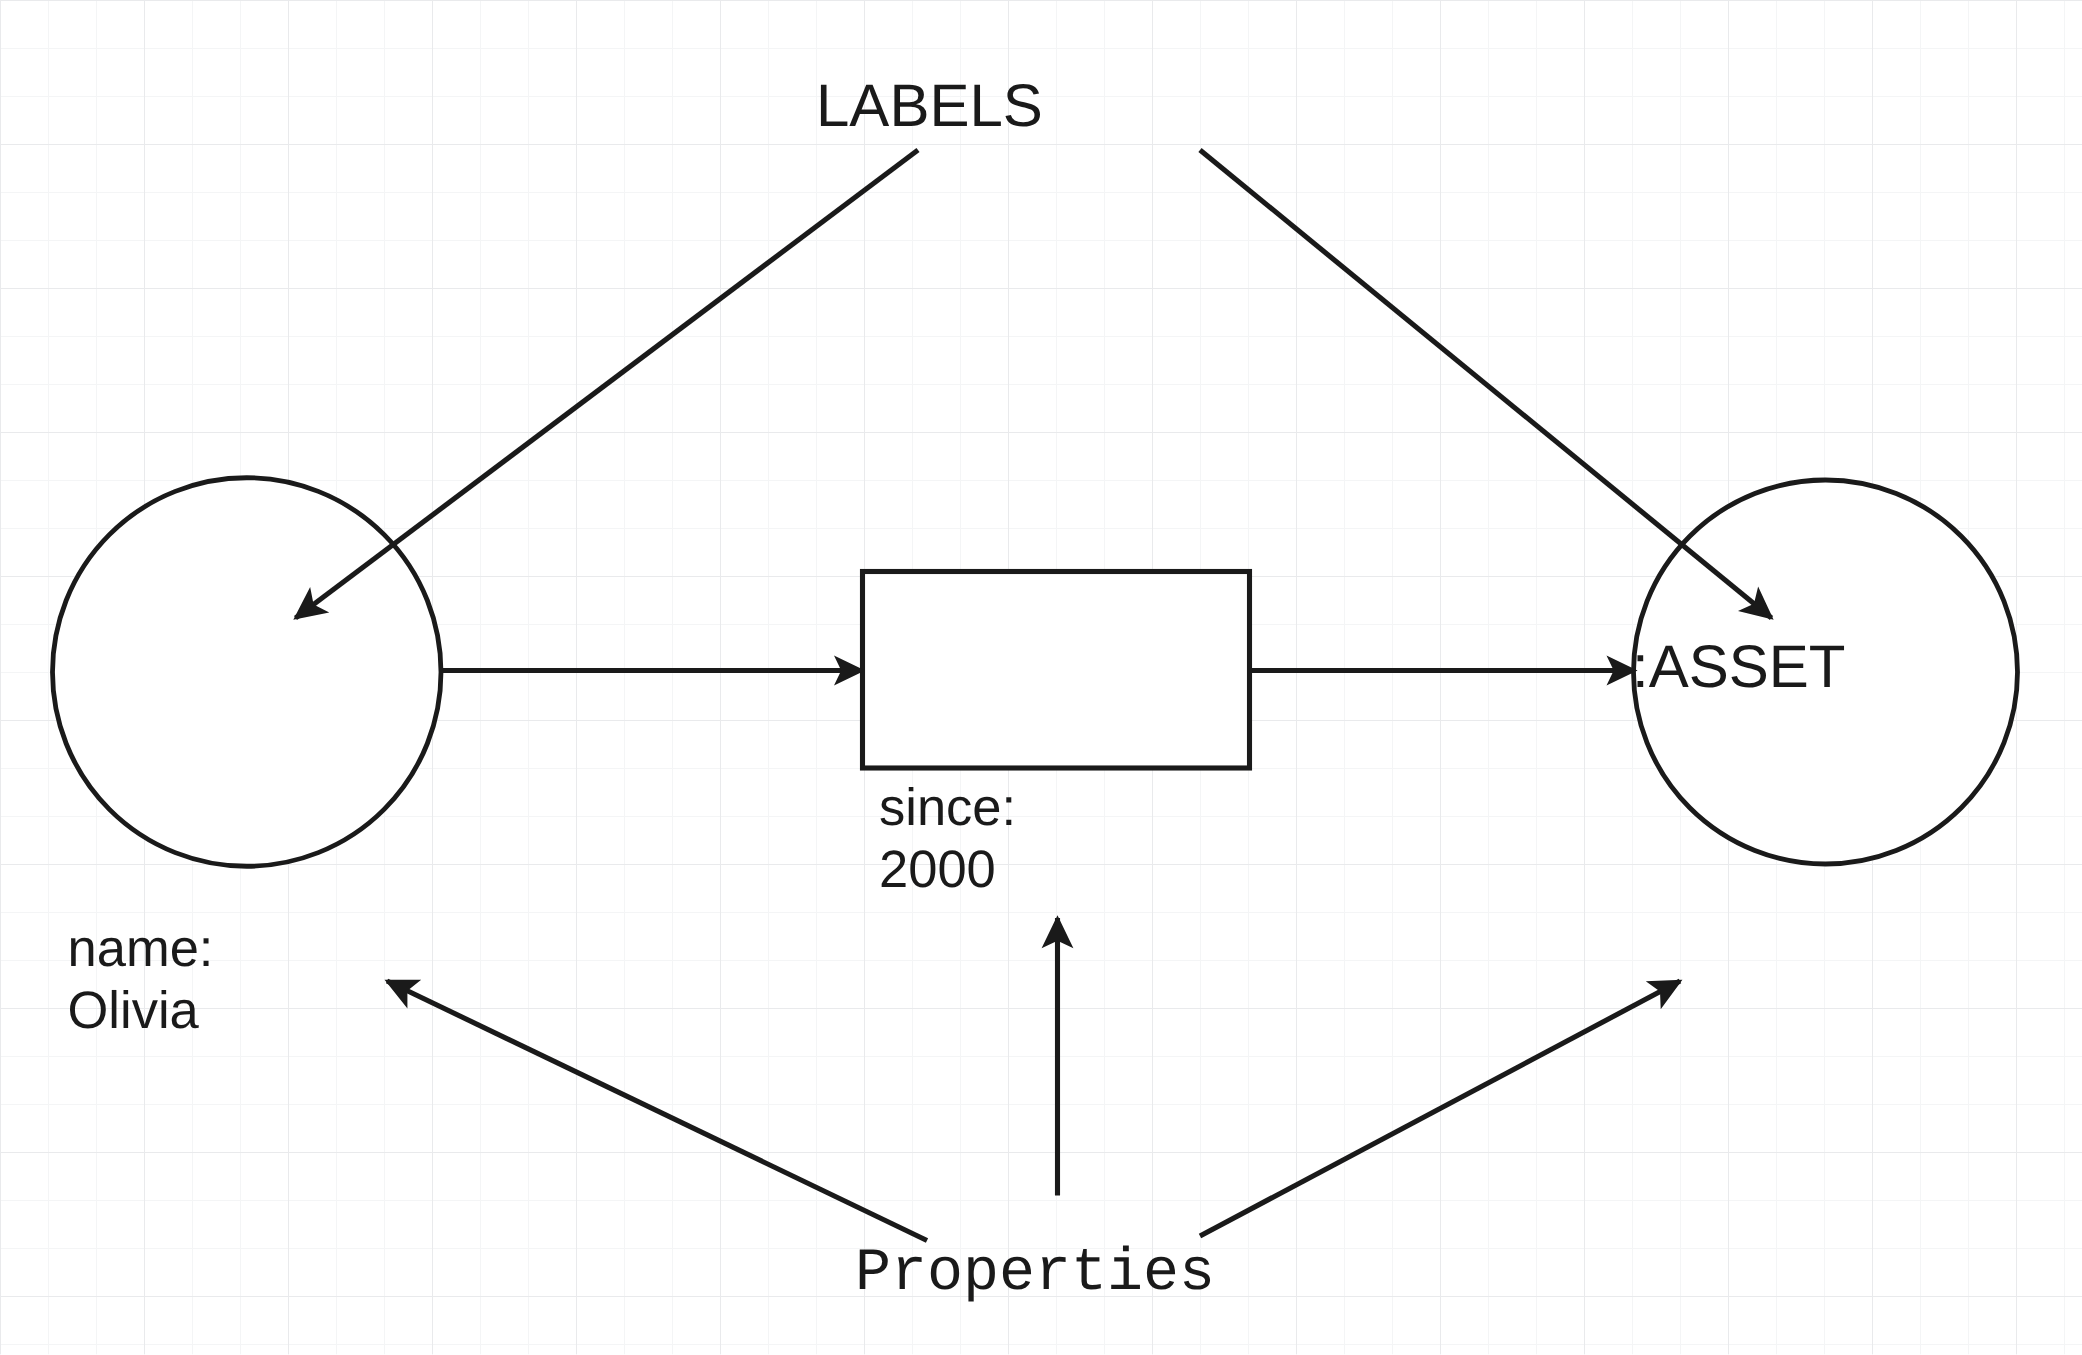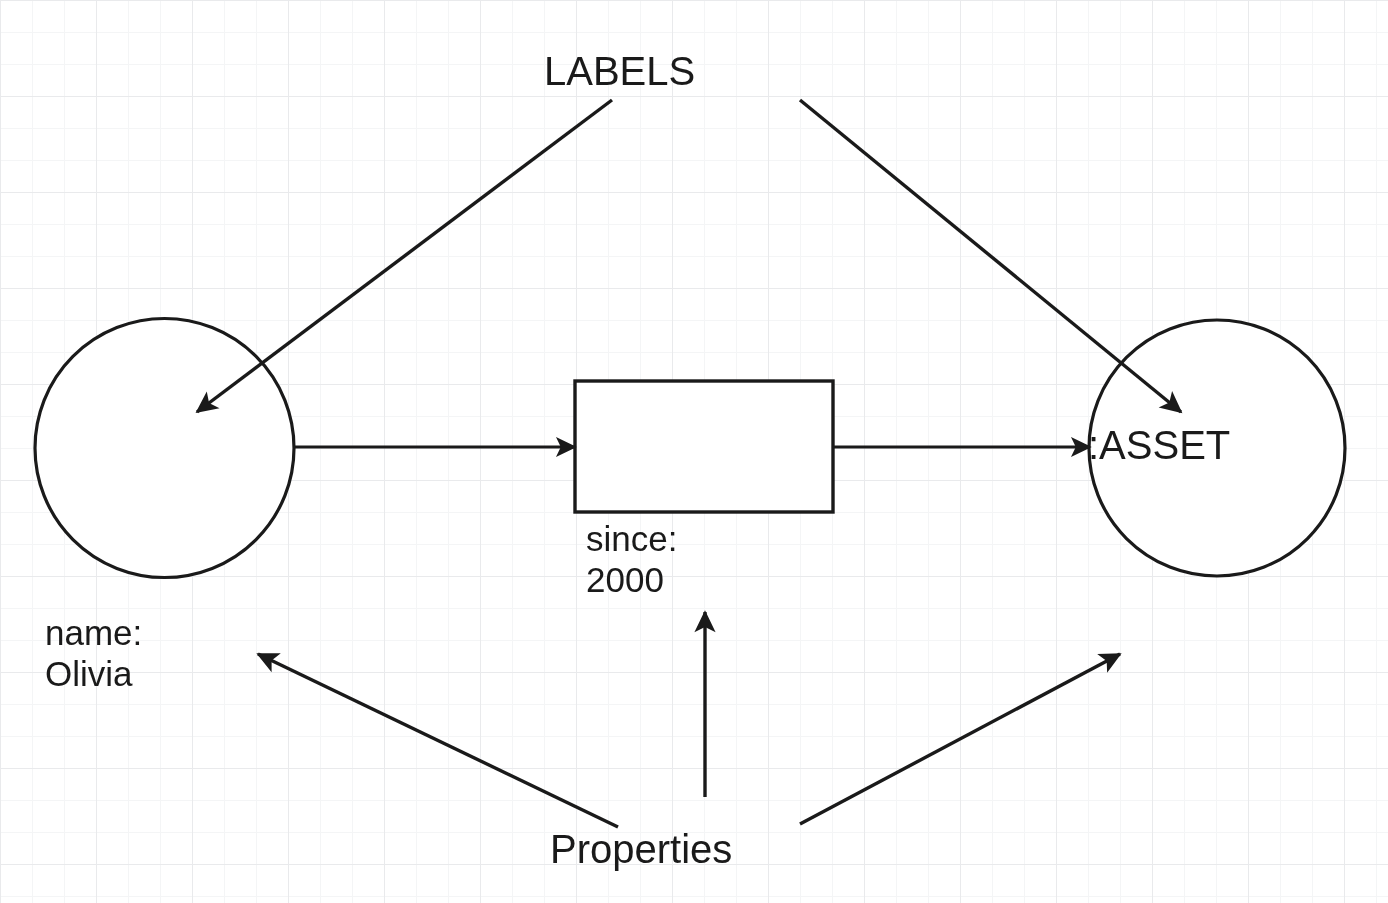--- a/index.html
+++ b/index.html
@@ -86,23 +86,24 @@
     left: 45px;
     top: 612px;
     width: 240px;
   }
   #label-sqft {
     left: 1088px;
     top: 588px;
     width: 260px;
   }
   #label-properties {
-    left: 550px;
+    left: 570px;
     top: 826px;
     width: 270px;
+    font-family: Liberation Mono, monospace;
   }
 </style>
 </head>
 <body>
 
 <div id="canvas">
 
   <svg id="vector-layer" viewBox="0 0 1388 903" xmlns="http://www.w3.org/2000/svg">
     <defs>
       <marker id="arrowFilled" viewBox="0 0 12 12" refX="10.5" refY="6" markerWidth="7.2" markerHeight="7.2" orient="auto-start-reverse">

